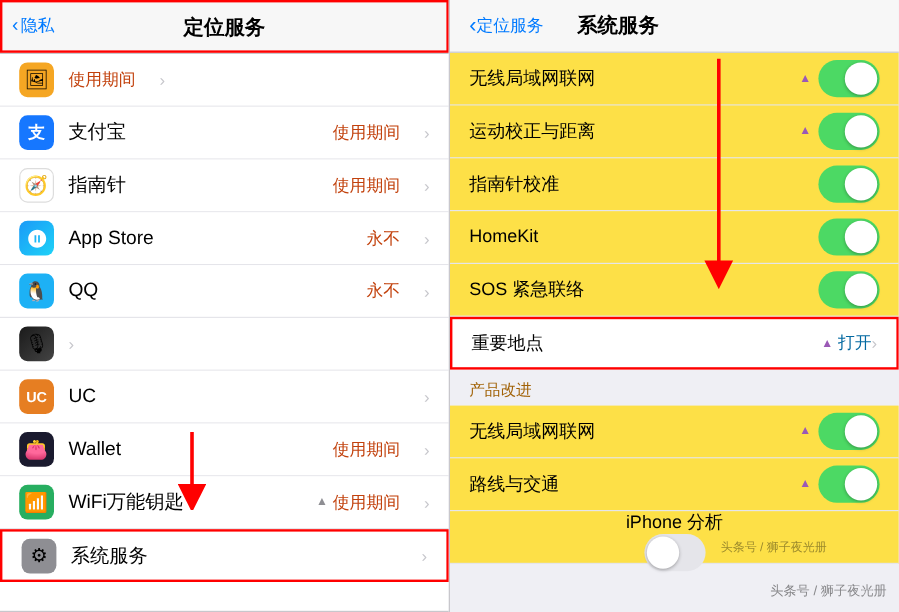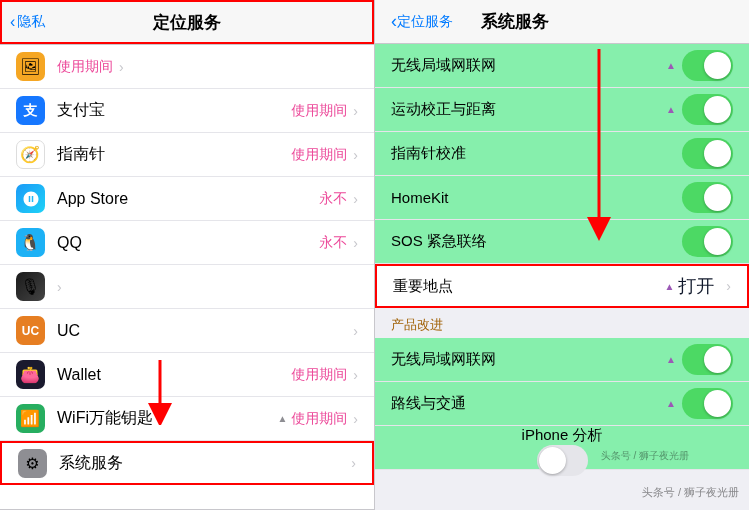--- a/index.html
+++ b/index.html
@@ -87,22 +87,22 @@
     }
 
     .item-label {
       font-size: 16px;
       color: #000;
       flex: 1;
     }
 
     .item-value {
       font-size: 14px;
-      color: #ec4899;
-      margin-right: 6px;
+      color: #c2410c;
+      margin-right: 20px;
     }
 
     .chevron {
       color: #c7c7cc;
       font-size: 14px;
     }
 
     .red-border-item {
       border: 2.5px solid red !important;
       z-index: 10;
@@ -146,21 +146,21 @@
       flex: 1;
       overflow-y: auto;
     }
 
     .right-item {
       display: flex;
       align-items: center;
       padding: 0 16px;
       height: 44px;
       border-bottom: 1px solid #e5e5ea;
-      background: #86efac;
+      background: #fde047;
       position: relative;
     }
 
     .right-item-label {
       font-size: 15px;
       color: #000;
       flex: 1;
     }
 
     .toggle {
@@ -365,21 +365,21 @@
       <div class="right-item">
         <span class="right-item-label">SOS 紧急联络</span>
         <div class="toggle">
             <div class="toggle-knob"></div>
           </div>
       </div>
 
       <div class="right-item" style="border:2.5px solid red;background:#fff;">
         <span class="right-item-label">重要地点</span>
         <span style="color:#9b59b6;font-size:10px;margin-right:4px;">▲</span>
-        <span style="color:#0f172a;font-size:18px;margin-right:12px;">打开</span>
+        <span style="color:#0369a1;font-size:14px;margin-right:0;">打开</span>
         <span class="chevron">›</span>
       </div>
 
       <div class="section-header-text">产品改进</div>
 
       <div class="right-item">
         <span class="right-item-label">无线局域网联网</span>
         <span style="color:#9b59b6;font-size:10px;margin-right:6px;">▲</span>
         <div class="toggle">
             <div class="toggle-knob"></div>

